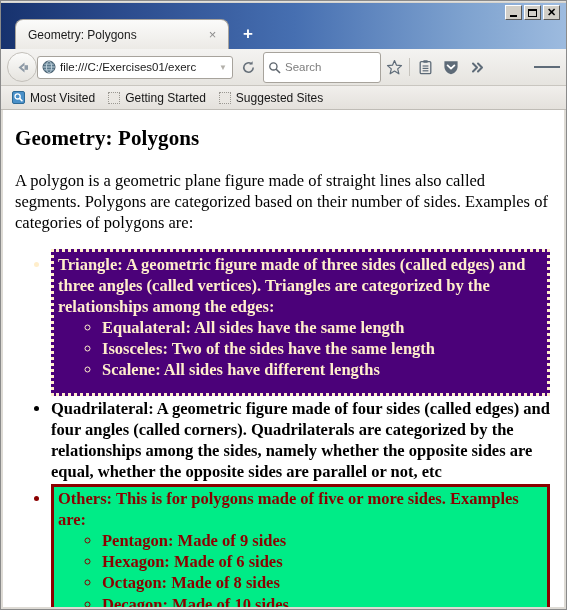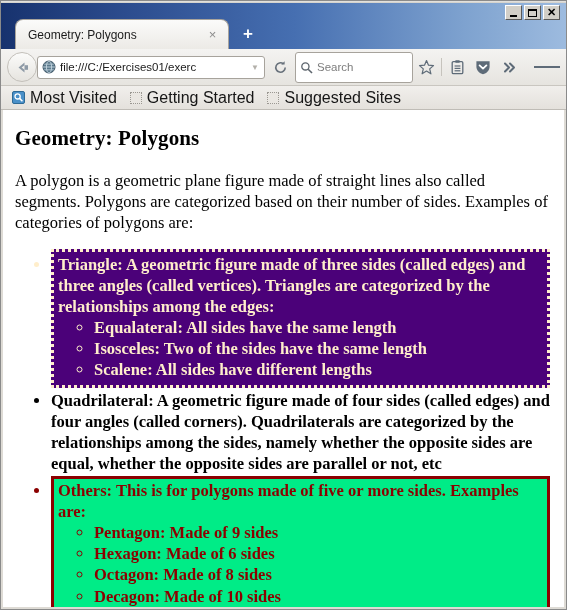--- a/index.html
+++ b/index.html
@@ -162,21 +162,21 @@
     border: 1px solid #c3c0ba;
     background: linear-gradient(to bottom, #fbfbfa, #e6e4df);
     display: flex;
     align-items: center;
     justify-content: center;
     color: #8e9aa6;
     margin-right: 2px;
   }
   .urlbar {
     flex: 0 0 auto;
-    width: 228px;
+    width: 196px;
     height: 23px;
     box-sizing: border-box;
     background: #ffffff;
     border: 1px solid #a7a39c;
     border-radius: 3px;
     display: flex;
     align-items: center;
     padding: 0 2px 0 4px;
     margin-left: -2px;
   }
@@ -266,21 +266,21 @@
     display: flex;
     align-items: center;
     padding: 0 6px;
     gap: 3px;
   }
   .bm-item {
     display: flex;
     align-items: center;
     gap: 5px;
     padding: 1px 5px;
-    font-size: 16px;
+    font-size: 12px;
     color: #161616;
     white-space: nowrap;
   }
   .bm-placeholder-icon {
     width: 12px; height: 12px;
     box-sizing: border-box;
     border: 1px dotted #9b9892;
     background: #eae7e2;
     flex: 0 0 auto;
   }
@@ -321,21 +321,21 @@
     padding-left: 36px;
   }
   ul.outer > li {
     margin: 0 0 2px 0;
     font-size: 16.5px;
     line-height: 1.28;
     font-weight: bold;
   }
   ul.inner {
     list-style-type: circle;
-    margin: 0;
+    margin: 8px;
     padding-left: 36px;
   }
   ul.inner > li {
     font-size: 16.5px;
     line-height: 1.28;
   }
 
   
   li.triangle-item {
     color: #ffeecb;

